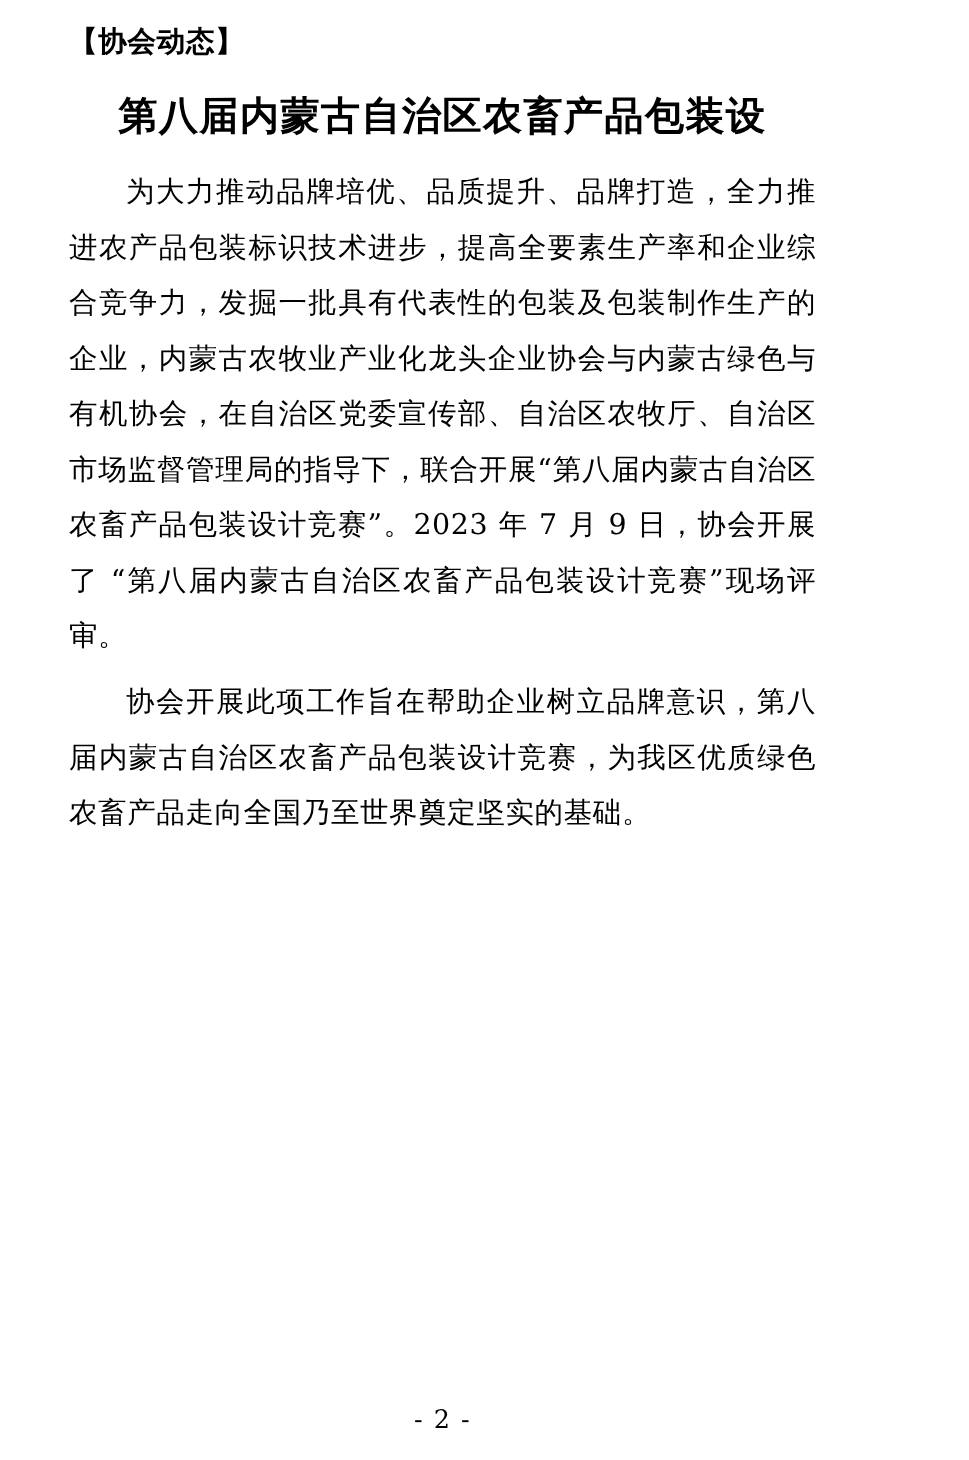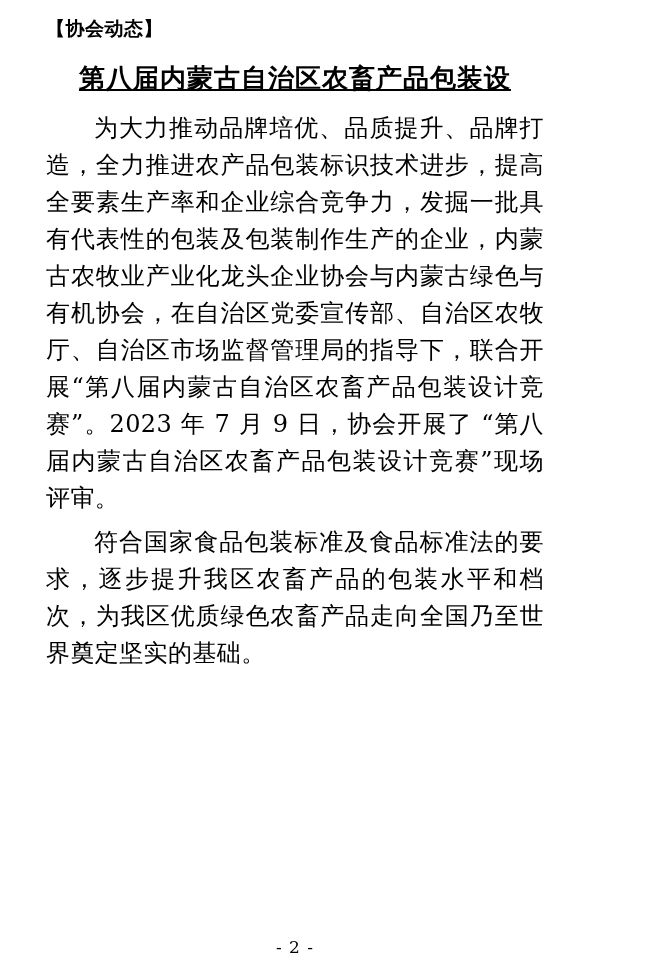--- a/index.html
+++ b/index.html
@@ -33,27 +33,26 @@
   }
   .title {
     font-family: "DejaVu Serif", "Liberation Serif", serif;
     font-weight: bold;
     font-size: 26px;
     line-height: 44px;
     text-align: center;
     letter-spacing: 1px;
     margin: 14px 8px 10px 8px;
     color: #000;
-    text-decoration: underline;
   }
   .title .line {
     display: block;
   }
   .body-para {
-    font-size: 24px;
+    font-size: 19px;
     line-height: 37px;
     text-align: justify;
     text-justify: inter-ideograph;
     text-indent: 2em;
     letter-spacing: 0.4px;
     margin: 0 0 2px 0;
     color: #000;
   }
   .para-gap {
     margin-top: 7px;
@@ -74,17 +73,17 @@
 
 <div class="page">
 
   <div class="kicker">【协会动态】</div>
 
   <h1 class="title">
     <span class="line">第八届内蒙古自治区农畜产品包装设</span>
   </h1>
 
   <p class="body-para">为大力推动品牌培优、品质提升、品牌打造，全力推进农产品包装标识技术进步，提高全要素生产率和企业综合竞争力，发掘一批具有代表性的包装及包装制作生产的企业，内蒙古农牧业产业化龙头企业协会与内蒙古绿色与有机协会，在自治区党委宣传部、自治区农牧厅、自治区市场监督管理局的指导下，联合开展“第八届内蒙古自治区农畜产品包装设计竞赛”。2023 年 7 月 9 日，协会开展了 “第八届内蒙古自治区农畜产品包装设计竞赛”现场评审。</p>
-  <p class="body-para para-gap">符合国家食品包装标准及食品标准法的要求，逐步提升我区农畜产品的包装水平和档次，为我区优质绿色农畜产品走向全国乃至世界奠定坚实的基础。</p>
+  <p class="body-para para-gap">协会开展此项工作旨在帮助企业树立品牌意识，第八届内蒙古自治区农畜产品包装设计竞赛，为我区优质绿色农畜产品走向全国乃至世界奠定坚实的基础。</p>
 
   <div class="footer">- 2 -</div>
 
 </div>
 
 </body></html>

